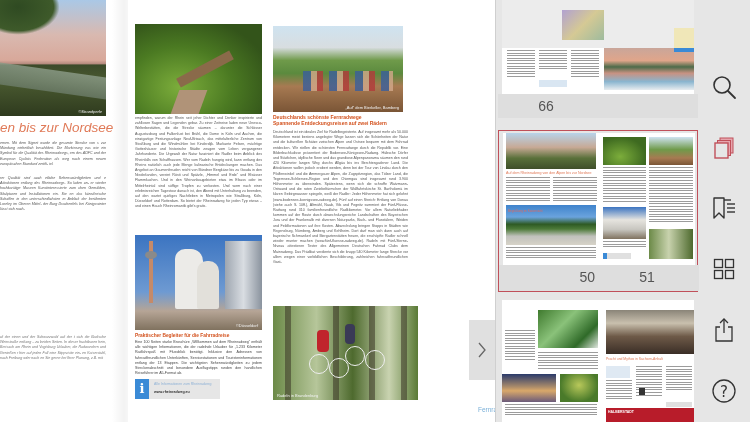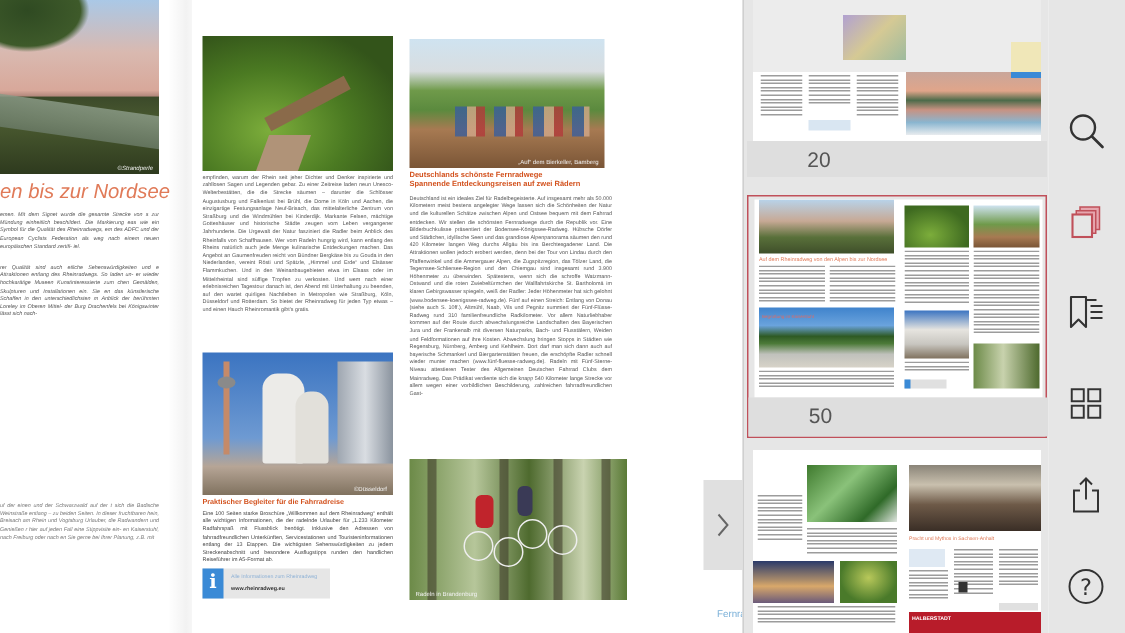--- a/index.html
+++ b/index.html
@@ -215,21 +215,21 @@
           <i></i>
           <i></i>
           <i></i>
         </div>
       <div style="position:absolute;left:37px;top:80px;width:28px;height:7px;background:#d9e6f2;"></div>
       <div style="position:absolute;left:102px;top:48px;width:90px;height:42px;background:linear-gradient(to bottom,#c9a69a 0%,#e0a58a 30%,#4d6b4a 45%,#c89282 60%,#8ab5cf 80%,#e8ecef 100%);"></div>
       <div style="position:absolute;left:172px;top:28px;width:20px;height:22px;background:#f0e7b8;"></div>
       <div style="position:absolute;left:172px;top:48px;width:20px;height:4px;background:#3a8ad6;"></div>
     </div>
     <div class="nums" style="top:94px;">
-      <span class="num" style="left:0;">20</span>
+      <span class="num" style="left:0;">66</span>
     </div>
   </div>
 
   <div class="thumb selected" style="top:130px;height:162px;">
     <div class="spread" style="top:2px;height:132px;">
 
       <div style="position:absolute;left:3px;top:0;width:90px;height:36px;background:linear-gradient(to bottom,#b8d3ea 0%,#c7a995 40%,#59703a 70%,#3f4f2a 100%);"></div>
       <div style="position:absolute;left:3px;top:38px;width:92px;font-size:3.6px;color:#e07a58;white-space:nowrap;overflow:hidden;">Auf dem Rheinradweg von den Alpen bis zur Nordsee</div>
       <div class="th-lines" style="left:3px;top:44px;width:44px;height:26px;">
           <i></i>
@@ -311,21 +311,22 @@
       <div class="th-lines" style="left:100px;top:108px;width:43px;height:10px;">
           <i></i>
           <i></i>
           <i></i>
         </div>
       <div style="position:absolute;left:100px;top:120px;width:28px;height:6px;background:#e0e0e0;"></div>
       <div style="position:absolute;left:100px;top:120px;width:4px;height:6px;background:#3a8ad6;"></div>
       <div style="position:absolute;left:146px;top:96px;width:44px;height:30px;background:linear-gradient(to right,#6c8a48,#c8d2ad 45%,#4e6a2e);"></div>
     </div>
     <div class="nums" style="top:134px;height:26px;">
-      <span class="num" style="left:0;">50</span>
+      <span class="num" style="left:0;text-align:right;">50</span>
+      <span class="num" style="left:100px;">51</span>
     </div>
   </div>
 
   <div class="thumb" style="top:300px;height:122px;">
     <div class="spread" style="top:0;height:122px;">
       <div class="th-lines" style="left:3px;top:30px;width:30px;height:40px;">
           <i></i>
           <i></i>
           <i></i>
           <i></i>

